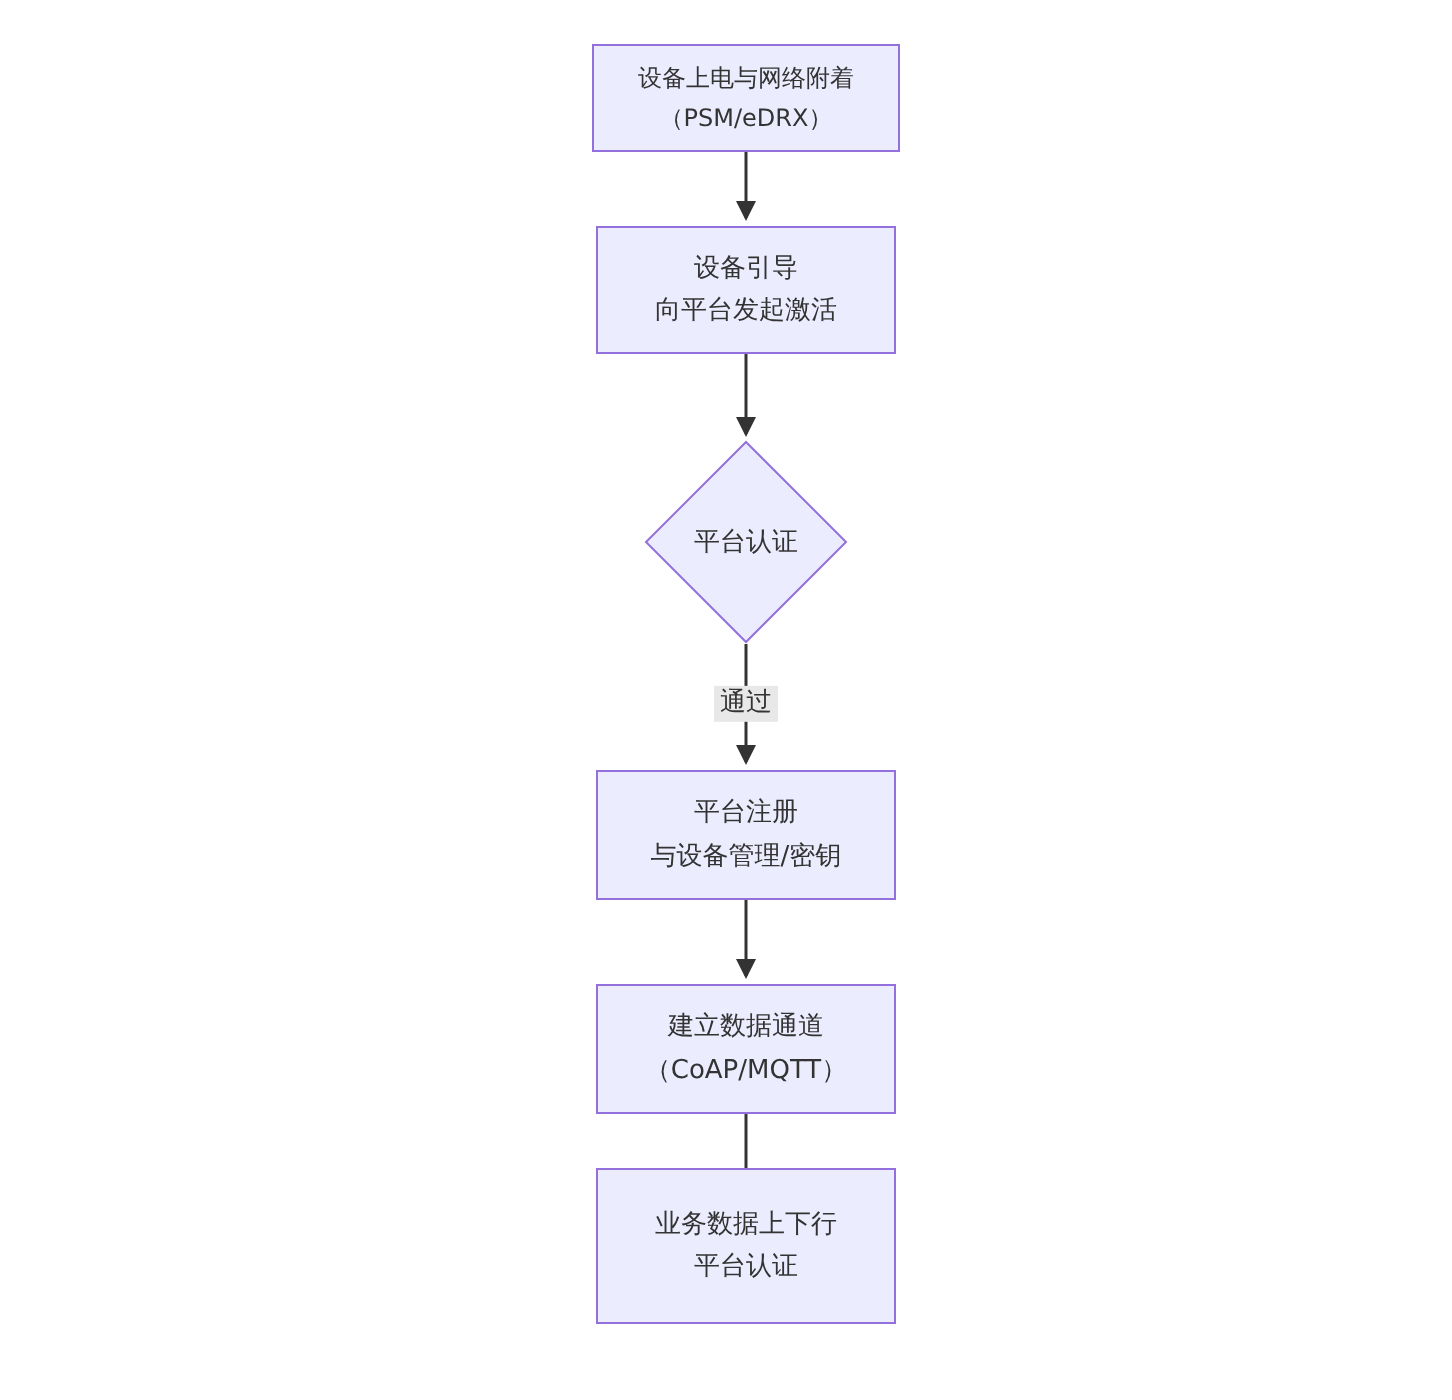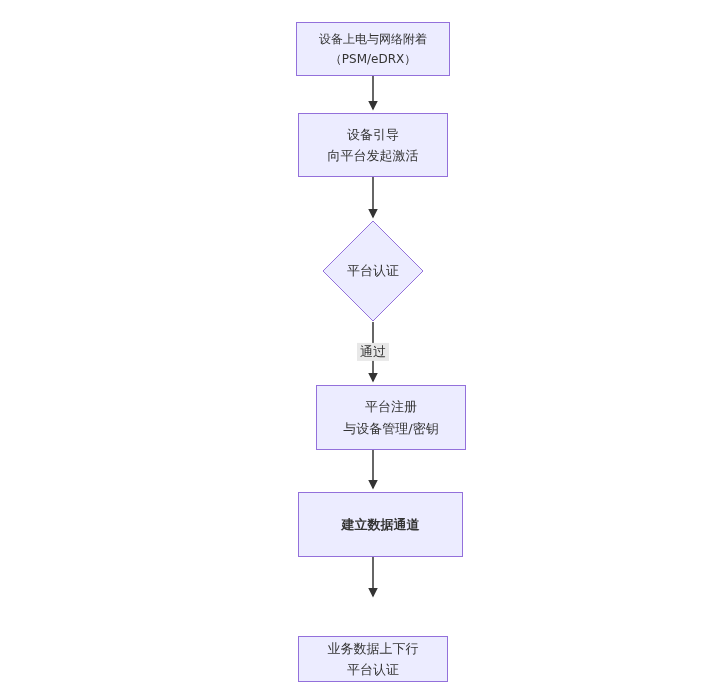--- a/index.html
+++ b/index.html
@@ -109,27 +109,28 @@
 
   <div class="diamond-wrap">
     <svg width="102" height="102" viewBox="0 0 102 102" xmlns="http://www.w3.org/2000/svg">
       <polygon points="51,1 101,51 51,101 1,51" fill="#ECECFF" stroke="#9370DB" stroke-width="1"></polygon>
     </svg>
     <div class="diamond-label">平台认证</div>
   </div>
 
   <div class="edge-label">通过</div>
 
-  <div class="node" style="left:316px; top:385px; width:150px; height:65px;">
+  <div class="node" style="left:298px; top:385px; width:150px; height:65px;">
     <div>平台注册</div>
     <div>与设备管理/密钥</div>
   </div>
 
-  <div class="node" style="left:298px; top:492px; width:165px; height:65px;font-weight:bold;">
+  <div class="node" style="left:298px; top:492px; width:150px; height:65px;">
     <div>建立数据通道</div>
+    <div>（CoAP/MQTT）</div>
   </div>
 
-  <div class="node" style="left:298px; top:636px; width:150px; height:46px;justify-content:center;">
+  <div class="node" style="left:298px; top:584px; width:150px; height:78px;justify-content:center;">
     <div>业务数据上下行</div>
     <div>平台认证</div>
   </div>
 
 </div>
 
 </body></html>

